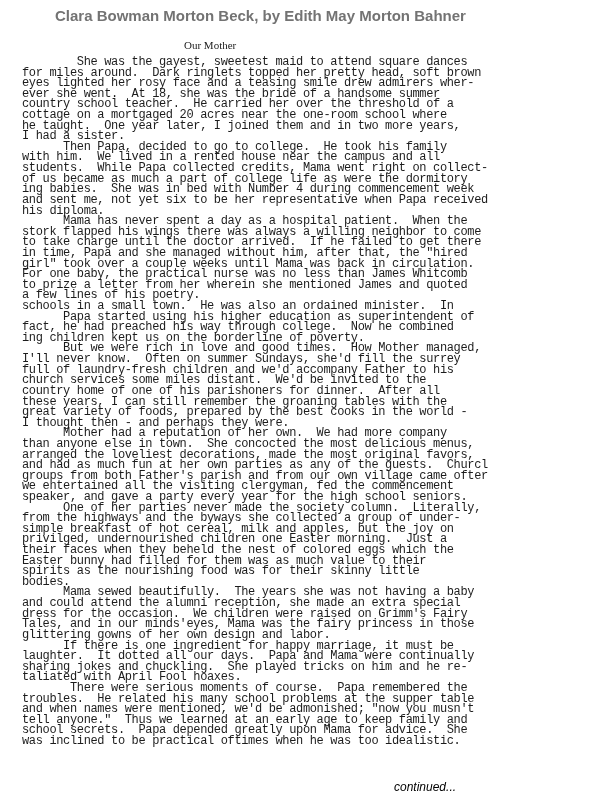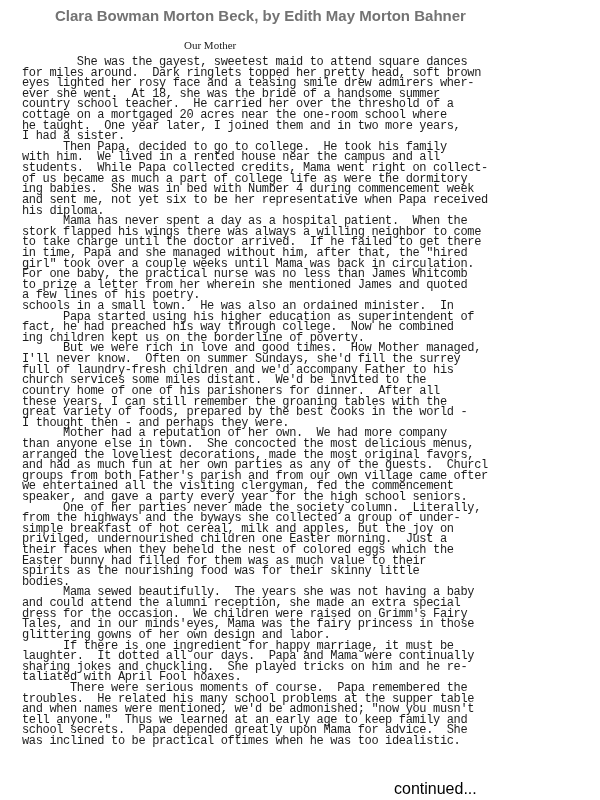--- a/index.html
+++ b/index.html
@@ -20,22 +20,22 @@
     margin-top: 15px;
   }
   .body-text {
     position: absolute; left: 22px; top: 57px; width: 480px;
     font-family: "Liberation Mono", monospace; font-size: 12px;
     line-height: 10.62px; color: #1c1c1c; letter-spacing: -0.35px;
   }
   .line { white-space: pre; display: block; height: 10.62px; }
   .continued {
     position: absolute; left: 394px; top: 780px;
-    font-family: "Liberation Sans", sans-serif; 
-    font-size: 16px; color: #000; white-space: nowrap;
+    font-family: "Liberation Sans", sans-serif; font-style: italic;
+    font-size: 12px; color: #000; white-space: nowrap;
   }
 </style>
 </head>
 <body>
 
 <div class="page-header">Clara Bowman Morton Beck, by Edith May Morton Bahner</div>
 <div class="doc-title">Our Mother</div>
 <div class="body-text" id="body-text">
     <span class="line">        She was the gayest, sweetest maid to attend square dances</span>
     <span class="line">for miles around.  Dark ringlets topped her pretty head, soft brown</span>

